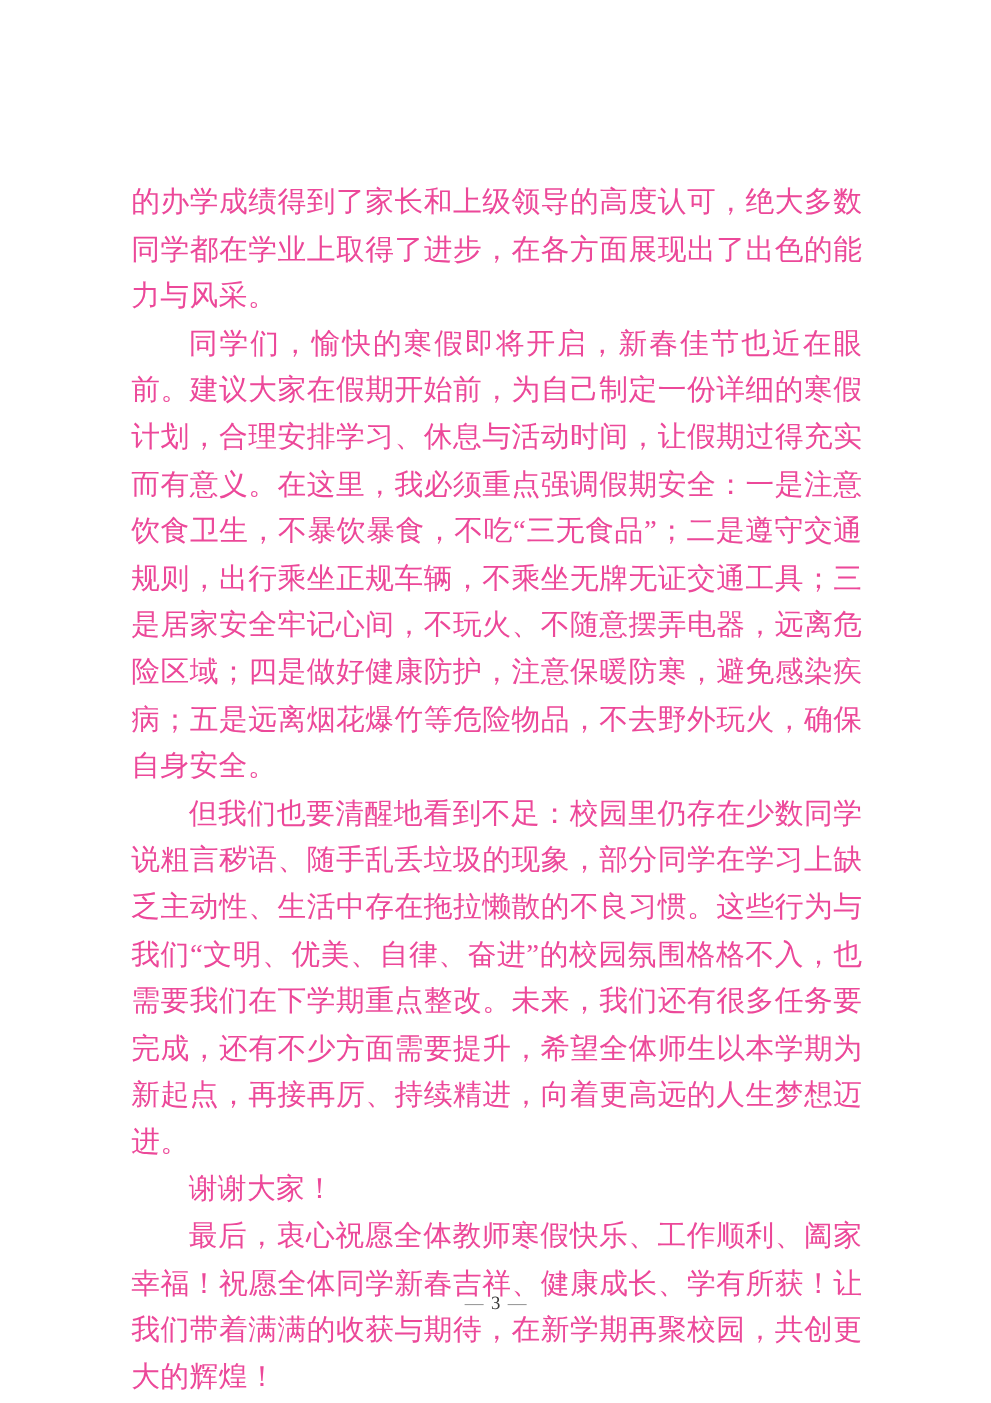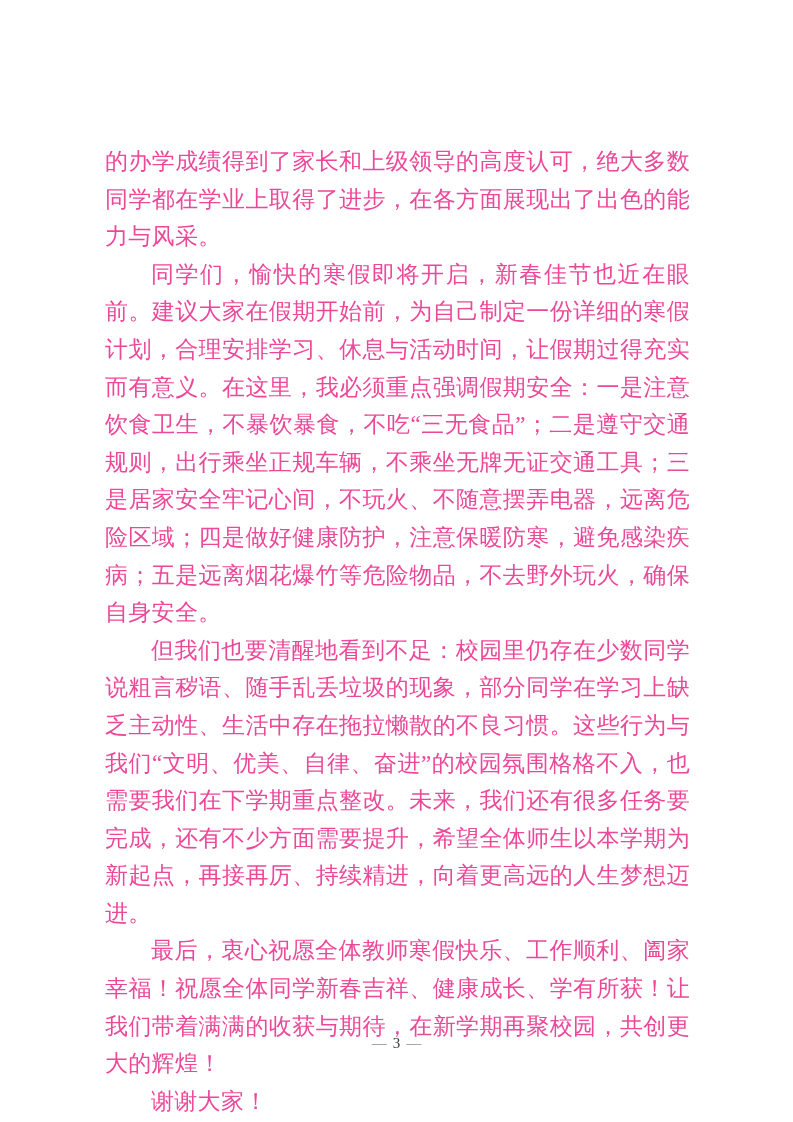--- a/index.html
+++ b/index.html
@@ -57,21 +57,21 @@
 </style>
 </head>
 <body>
 
 <div class="page">
 
   <div class="content">
     <p class="no-indent">的办学成绩得到了家长和上级领导的高度认可，绝大多数同学都在学业上取得了进步，在各方面展现出了出色的能力与风采。</p>
     <p>同学们，愉快的寒假即将开启，新春佳节也近在眼前。建议大家在假期开始前，为自己制定一份详细的寒假计划，合理安排学习、休息与活动时间，让假期过得充实而有意义。在这里，我必须重点强调假期安全：一是注意饮食卫生，不暴饮暴食，不吃“三无食品”；二是遵守交通规则，出行乘坐正规车辆，不乘坐无牌无证交通工具；三是居家安全牢记心间，不玩火、不随意摆弄电器，远离危险区域；四是做好健康防护，注意保暖防寒，避免感染疾病；五是远离烟花爆竹等危险物品，不去野外玩火，确保自身安全。</p>
     <p>但我们也要清醒地看到不足：校园里仍存在少数同学说粗言秽语、随手乱丢垃圾的现象，部分同学在学习上缺乏主动性、生活中存在拖拉懒散的不良习惯。这些行为与我们“文明、优美、自律、奋进”的校园氛围格格不入，也需要我们在下学期重点整改。未来，我们还有很多任务要完成，还有不少方面需要提升，希望全体师生以本学期为新起点，再接再厉、持续精进，向着更高远的人生梦想迈进。</p>
+    <p>谢谢大家！</p>
     <p>最后，衷心祝愿全体教师寒假快乐、工作顺利、阖家幸福！祝愿全体同学新春吉祥、健康成长、学有所获！让我们带着满满的收获与期待，在新学期再聚校园，共创更大的辉煌！</p>
-    <p>谢谢大家！</p>
   </div>
 
   <div class="footer">
     <span class="dash">—</span><span class="page-num">3</span><span class="dash">—</span>
   </div>
 
 </div>
 
 </body></html>

